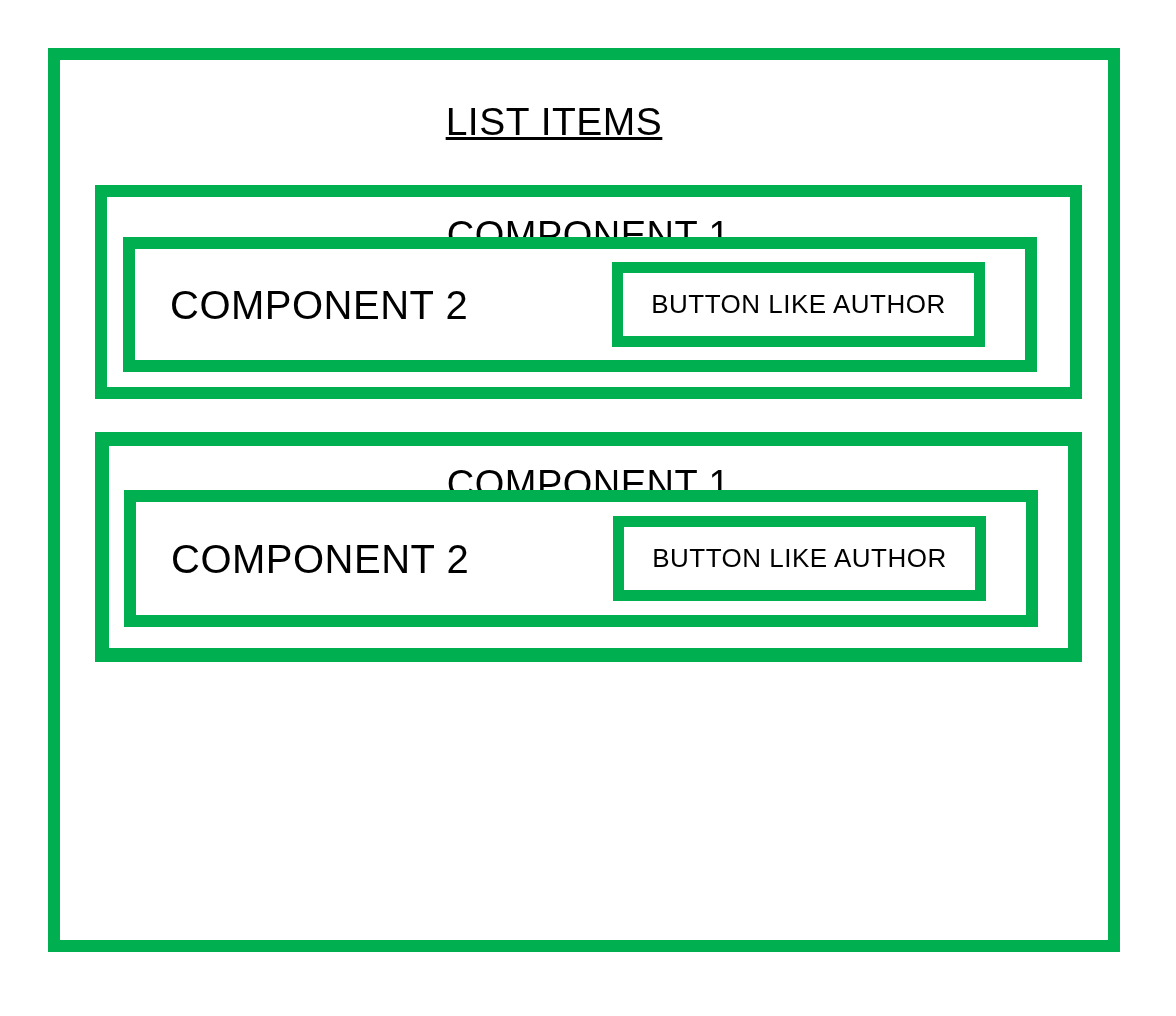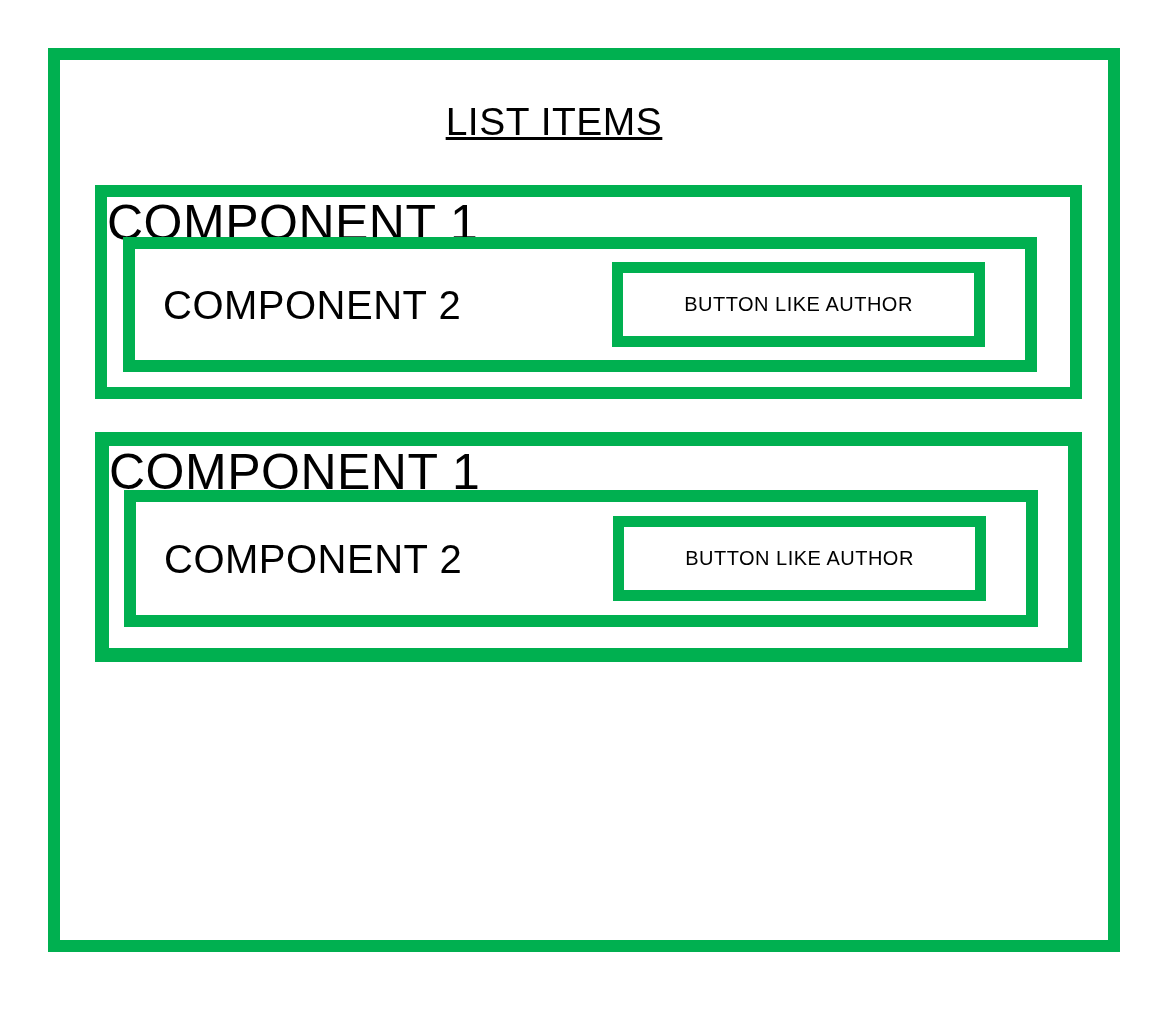--- a/index.html
+++ b/index.html
@@ -51,39 +51,40 @@
     left: 35px;
     width: 987px;
     box-sizing: border-box;
     border: 12px solid var(--green);
     background: #ffffff;
   }
   .item-box.item-1 { top: 125px; height: 214px; }
   .item-box.item-2 { top: 372px; height: 230px; border-width: 14px; }
 
   .item-title {
-    font-size: 50px;
+    text-align: center;
+    font-size: 38px;
     line-height: 1;
-    padding-top: 1px;
+    padding-top: 19px;
     letter-spacing: 0.5px;
     white-space: nowrap;
   }
 
   
   .comp2-box {
     position: absolute;
     left: 16px;
     width: 914px;
     box-sizing: border-box;
     border: 12px solid var(--green);
     background: #ffffff;
     display: flex;
     align-items: center;
     justify-content: space-between;
-    padding: 0 40px 0 28px;
+    padding: 0 40px 0 35px;
   }
   .item-1 .comp2-box { top: 40px;  height: 135px; }
   .item-2 .comp2-box { top: 44px;  height: 137px; left: 15px; }
 
   .comp2-label {
     font-size: 40px;
     line-height: 1;
     letter-spacing: 0.5px;
     white-space: nowrap;
   }
@@ -91,21 +92,21 @@
   
   .author-button {
     width: 373px;
     height: 85px;
     box-sizing: border-box;
     border: 11px solid var(--green);
     background: #ffffff;
     display: flex;
     align-items: center;
     justify-content: center;
-    font-size: 20px;
+    font-size: 26px;
     letter-spacing: 0.5px;
     white-space: nowrap;
     cursor: pointer;
     flex: 0 0 auto;
   }
 </style>
 </head>
 <body>
 
 <div class="outer-box">

